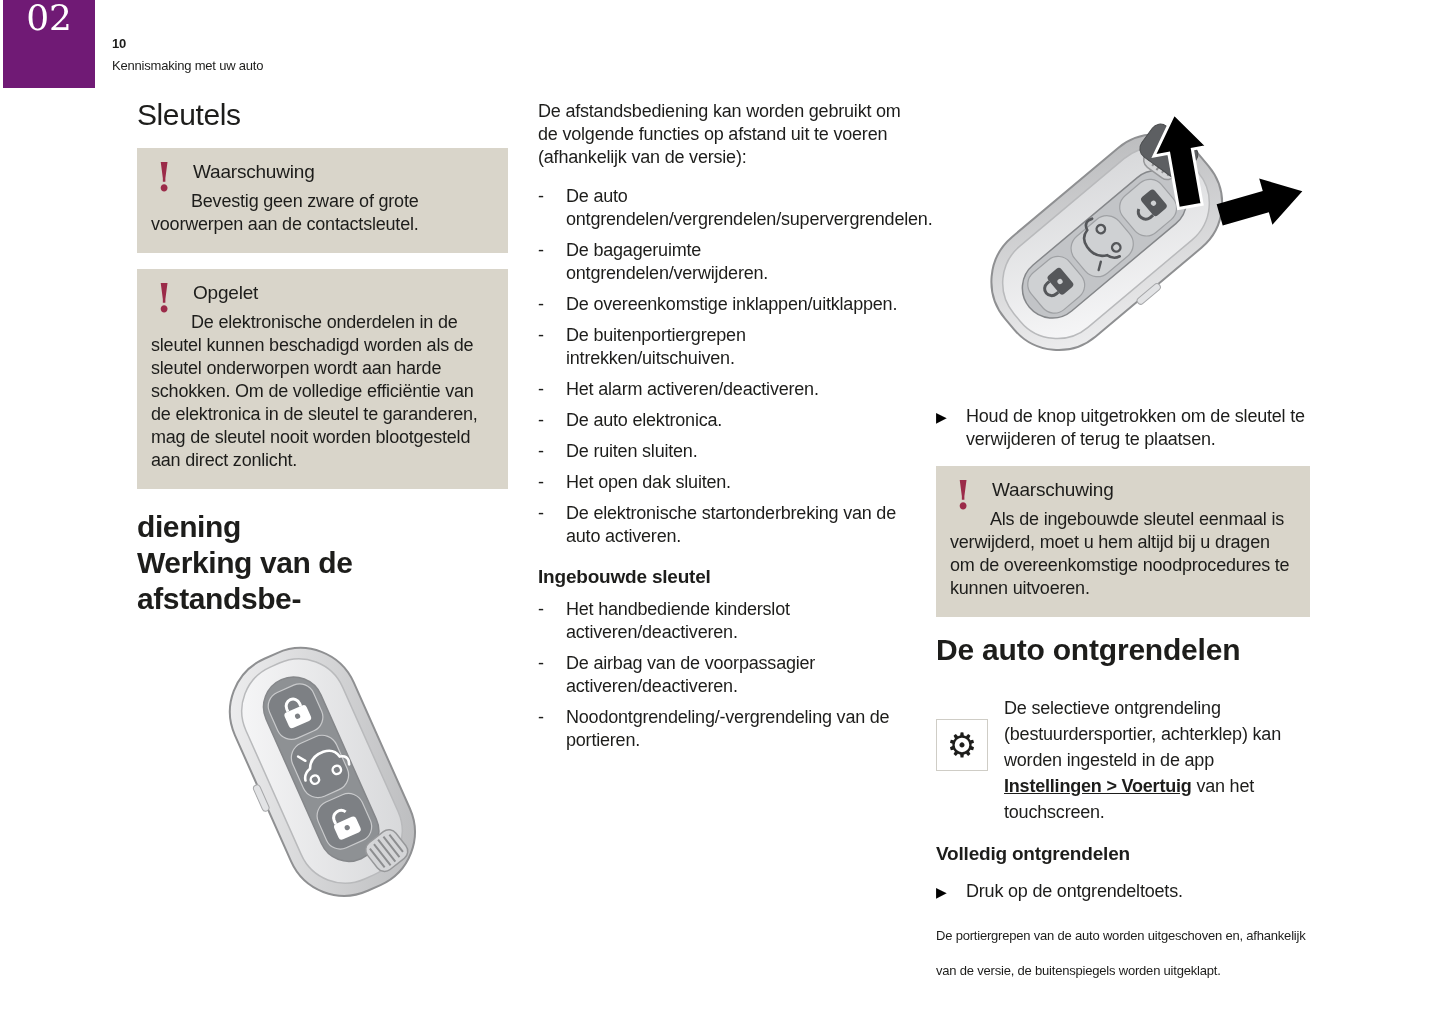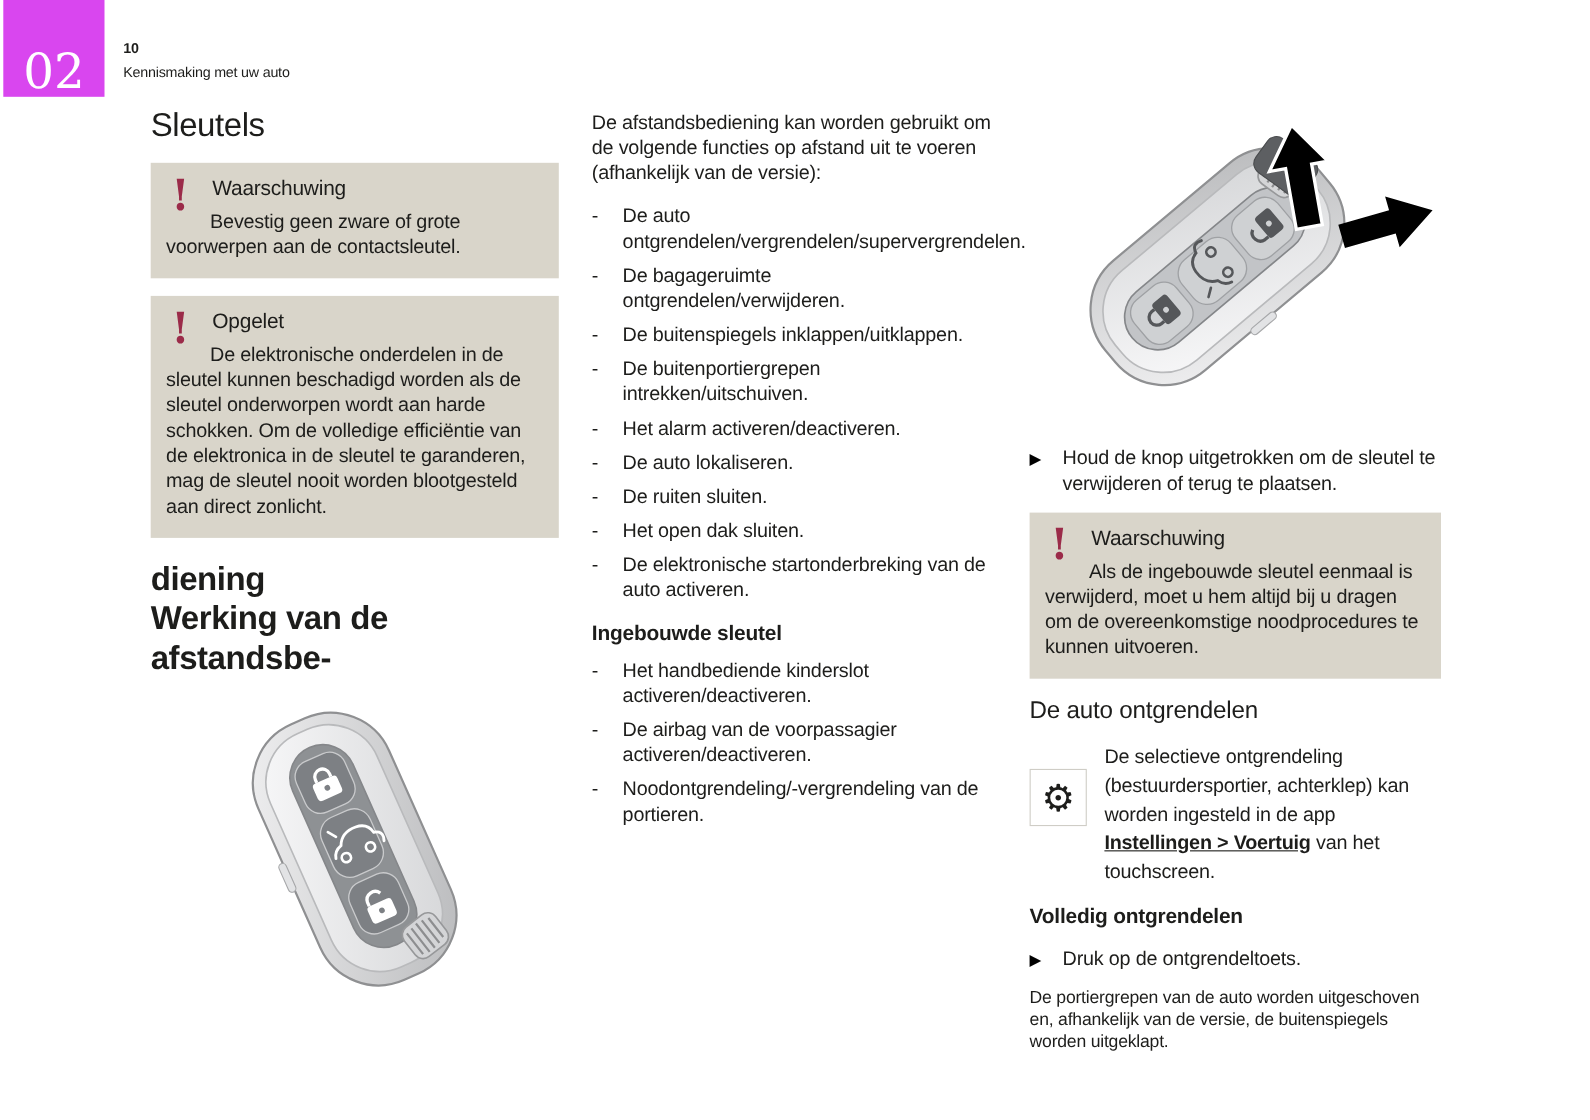--- a/index.html
+++ b/index.html
@@ -3,36 +3,36 @@
 <meta charset="utf-8">
 <style>
   html,body{margin:0;padding:0;background:#ffffff;}
   .page{
     position:relative;width:1445px;height:1018px;background:#fff;
     font-family:"Liberation Sans",sans-serif;color:#1d1d1b;overflow:hidden;
     letter-spacing:-0.2px;
   }
   
   .chapter-box{
-    position:absolute;left:3px;top:0;width:92px;height:88px;background:#d946ef;
-    color:#fff;display:flex;align-items:flex-end;justify-content:center;
-    font-family:"DejaVu Serif",serif;font-size:44px;line-height:1;
+    position:absolute;left:3px;top:0;width:92px;height:88px;background:#701a75;
+    color:#fff;display:flex;align-items:flex-start;justify-content:center;
+    font-family:"DejaVu Serif",serif;font-size:36px;line-height:1;
   }
   .page-num{position:absolute;left:112px;top:36px;font-size:13px;font-weight:bold;}
   .page-section{position:absolute;left:112px;top:58px;font-size:13px;}
 
   .col{position:absolute;}
   .col-left{left:137px;top:98px;width:371px;}
   .col-mid{left:538px;top:100px;width:368px;}
   .col-right{left:936px;top:95px;width:374px;}
 
   .h1{font-size:30px;font-weight:normal;margin:0 0 16px 0;letter-spacing:-0.4px;}
   .h2{font-size:30px;font-weight:bold;line-height:36px;margin:20px 0 14px 0;letter-spacing:-0.4px;}
   .h2 span{display:block;}
-  .h3{font-size:22px;font-weight:normal;margin:4px 0 16px 0;}
+  .h3{font-size:30px;font-weight:bold;margin:4px 0 28px 0;}
   .subhead{font-size:19px;font-weight:bold;margin:18px 0 10px 0;}
 
   .notice{background:#d9d5ca;position:relative;padding:13px 14px 17px 14px;margin:0 0 16px 0;}
   .bang{
     position:absolute;left:19px;top:11px;color:#9b2b49;font-size:37px;font-weight:bold;
     font-family:"DejaVu Serif",serif;line-height:1;transform:scaleY(1.05);
   }
   .ntitle{margin-left:42px;font-weight:normal;font-size:19px;margin-bottom:7px;}
   .nbody{font-size:18px;line-height:23px;text-indent:40px;margin:0;}
 
@@ -44,21 +44,21 @@
   .action{position:relative;padding-left:30px;font-size:18px;line-height:23px;margin:15px 0;}
   .action .tri{position:absolute;left:0;top:1px;font-size:14px;color:#000;}
 
   .settings-row{display:flex;gap:16px;margin:0 0 6px 0;}
   .gearbox{
     flex:0 0 auto;width:50px;height:50px;border:1px solid #cfcdc6;margin-top:24px;
     display:flex;align-items:center;justify-content:center;font-size:34px;color:#1d1d1b;
   }
   .settings-text{margin:0;font-size:18px;line-height:26px;flex:1 1 auto;}
   .settings-text b{font-weight:bold;text-decoration:underline;}
-  .outro{font-size:16px;line-height:20px;margin:4px 0 0 0;}
+  .outro{font-size:13px;line-height:35px;margin:4px 0 0 0;}
 
   .key-img{display:block;}
   .key-left-wrap{margin-top:10px;}
 
   
   .keysvg-left{--strip:#8e9194;--btn:#7d8084;--icon:#ffffff;--sep:#c9cacc;}
   .keysvg-right{--strip:#c2c4c7;--btn:#cfd1d3;--icon:#55575a;--sep:#9fa1a4;}
 </style>
 </head>
 <body>
@@ -142,24 +142,24 @@
       </svg>
     </div>
   </div>
 
   <div class="col col-mid">
     <p class="body-par">De afstandsbediening kan worden gebruikt om de volgende functies op afstand uit te voeren (afhankelijk van de versie):</p>
 
     <ul class="dash-list">
       <li><span class="dash">-</span><span>De auto ontgrendelen/vergrendelen/supervergrendelen.</span></li>
       <li><span class="dash">-</span><span>De bagageruimte ontgrendelen/verwijderen.</span></li>
-      <li><span class="dash">-</span><span>De buitenspiegels inklappen/uitklappen.</span></li>
+      <li><span class="dash">-</span><span>De overeenkomstige inklappen/uitklappen.</span></li>
       <li><span class="dash">-</span><span>De buitenportiergrepen intrekken/uitschuiven.</span></li>
       <li><span class="dash">-</span><span>Het alarm activeren/deactiveren.</span></li>
-      <li><span class="dash">-</span><span>De auto lokaliseren.</span></li>
+      <li><span class="dash">-</span><span>De auto elektronica.</span></li>
       <li><span class="dash">-</span><span>De ruiten sluiten.</span></li>
       <li><span class="dash">-</span><span>Het open dak sluiten.</span></li>
       <li><span class="dash">-</span><span>De elektronische startonderbreking van de auto activeren.</span></li>
     </ul>
 
     <div class="subhead">Ingebouwde sleutel</div>
 
     <ul class="dash-list">
       <li><span class="dash">-</span><span>Het handbediende kinderslot activeren/deactiveren.</span></li>
       <li><span class="dash">-</span><span>De airbag van de voorpassagier activeren/deactiveren.</span></li>

